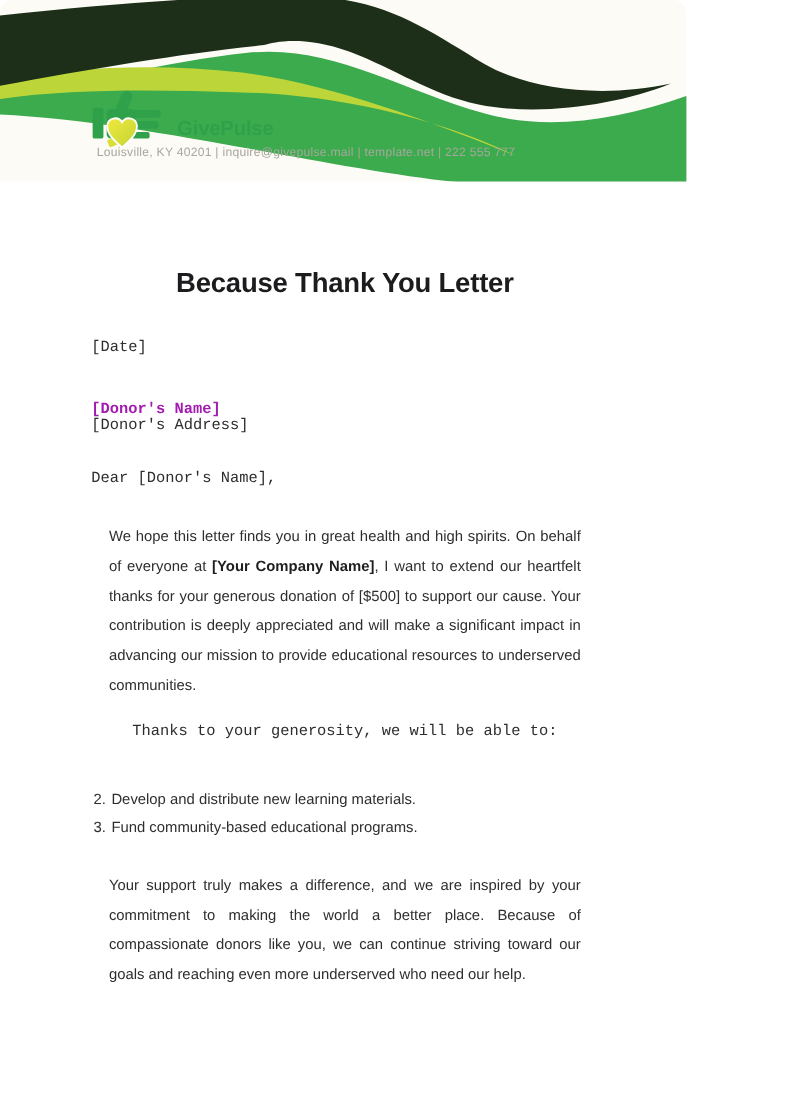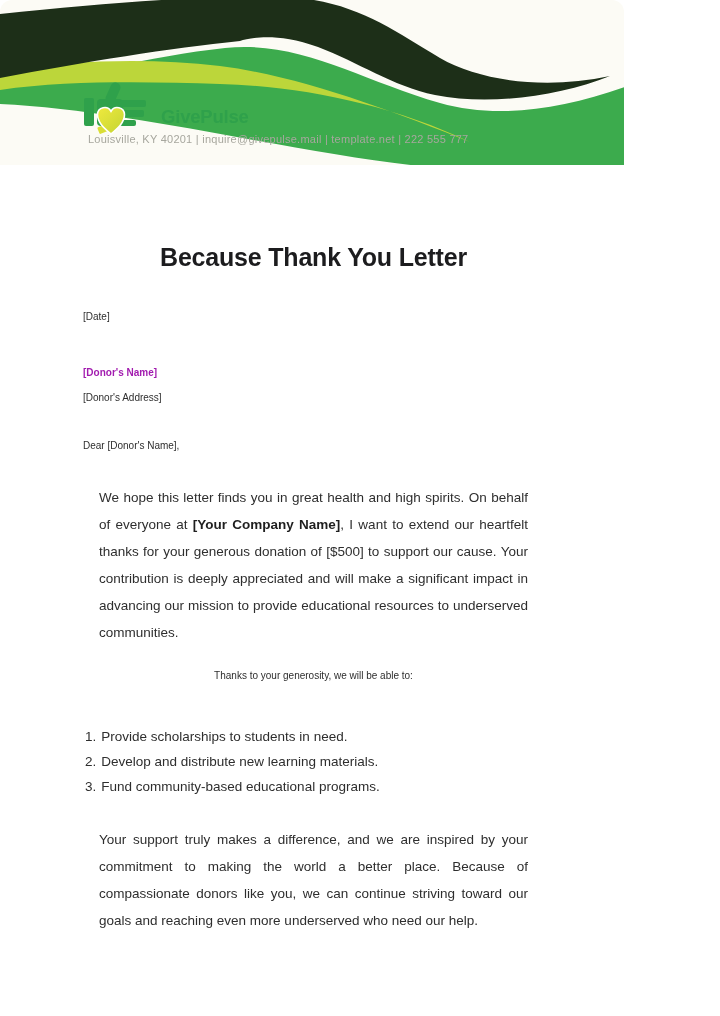--- a/index.html
+++ b/index.html
@@ -28,24 +28,24 @@
   }
 
   
   .letter-main{padding:0 80px 0 83px;}
   .letter-title{
     margin:78px 0 0 0;
     text-align:center;
     font-size:25px;line-height:29px;font-weight:700;
     color:#1c1c1e;letter-spacing:-0.2px;
   }
-  .line{margin:0;font-size:10px;line-height:15px;color:#2e2e2e;}
+  .line{margin:0;font-size:14px;line-height:15px;color:#2e2e2e;font-family:Liberation Mono, monospace;}
   .date-line{margin-top:37px;}
   .name-line{margin-top:41px;font-weight:700;color:#a21caf;}
-  .addr-line{margin-top:10px;}
+  .addr-line{}
   .salutation-line{margin-top:33px;}
   .para{
     margin:16px;font-size:13.5px;line-height:27px;color:#2e2e2e;
     text-align:justify;text-justify:inter-word;
   }
   .para b{color:#1f1f1f;}
   .para-1{margin-top:31px;}
   .list-intro{margin-top:22px;text-align:center;}
   .impact-list{
     list-style:none;margin:41px 0 0 0;padding:0 0 0 2px;
@@ -109,21 +109,20 @@
     <p class="line name-line">[Donor's Name]</p>
     <p class="line addr-line">[Donor's Address]</p>
 
     <p class="line salutation-line">Dear [Donor's Name],</p>
 
     <p class="para para-1"><span>We hope this letter finds you in great health and high spirits. On behalf of everyone at </span><b>[Your Company Name]</b><span>, I want to extend our heartfelt thanks for your generous donation of [$500] to support our cause. Your contribution is deeply appreciated and will make a significant impact in advancing our mission to provide educational resources to underserved communities.</span></p>
 
     <p class="line list-intro">Thanks to your generosity, we will be able to:</p>
 
     <ol class="impact-list">
-      <li><span class="num">1.</span><span>Provide scholarships to students in need.</span></li>
       <li><span class="num">2.</span><span>Develop and distribute new learning materials.</span></li>
       <li><span class="num">3.</span><span>Fund community-based educational programs.</span></li>
     </ol>
 
     <p class="para para-2">Your support truly makes a difference, and we are inspired by your commitment to making the world a better place. Because of compassionate donors like you, we can continue striving toward our goals and reaching even more underserved who need our help.</p>
 
   </main>
 </div>
 
 </body></html>

